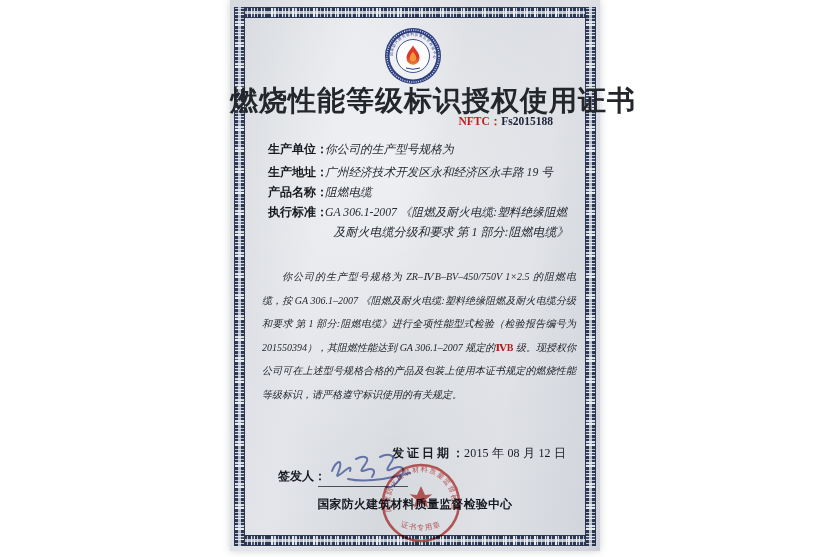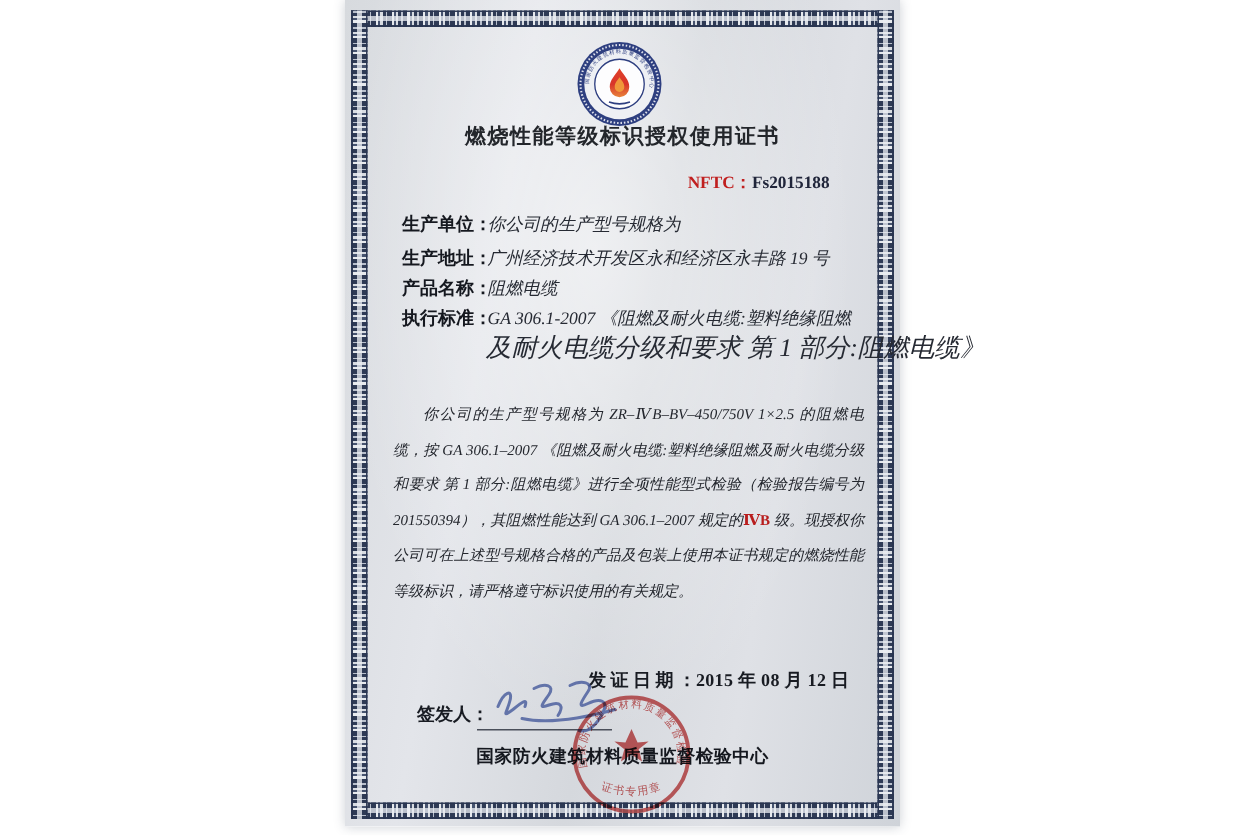--- a/index.html
+++ b/index.html
@@ -38,46 +38,46 @@
   }
   .chain-top{top:7px;}
   .chain-bottom{bottom:5px;}
   .chain-left{left:4px;}
   .chain-right{right:4px;}
 
   
   .logo{position:absolute;left:154px;top:27px;width:58px;height:58px;}
   .title{
     position:absolute;left:0;top:82px;width:100%;margin:0;text-align:center;
-    font-size:14px;font-weight:bold;color:#23262b;letter-spacing:1px;white-space:nowrap;
+    font-size:28px;font-weight:bold;color:#23262b;letter-spacing:1px;white-space:nowrap;
   }
   .certno{
     position:absolute;top:114px;right:47px;font-size:11.5px;font-weight:bold;color:#20253a;
     white-space:nowrap;
   }
   .certno .red{color:#c01f1f;}
   .fields{position:absolute;left:38px;top:139px;width:310px;font-size:12px;color:#1c1f26;}
   .frow{height:20px;line-height:20px;white-space:nowrap;}
   .frow.first{margin-bottom:3px;}
   .flabel{display:inline-block;width:54px;font-weight:bold;color:#15181f;}
   .fvalue{font-style:italic;font-size:11.7px;color:#262a33;}
   .fvalue.plain{font-style:normal;font-size:12.3px;letter-spacing:.2px;}
-  .fcont{padding-left:56px;font-style:italic;font-size:17px;color:#262a33;text-align:center;}
+  .fcont{padding-left:56px;font-style:italic;font-size:12px;color:#262a33;text-align:center;}
   .bodytext{
     position:absolute;left:32px;top:265px;width:314px;margin:0;
     font-size:10px;line-height:23.5px;text-align:justify;text-indent:2em;
     color:#23262d;font-style:italic;
   }
   .bodytext .hl{color:#b81d1d;font-weight:bold;font-style:normal;}
   .row{position:absolute;white-space:nowrap;font-size:12px;color:#181b22;}
   .issue-row{left:162px;top:445px;}
   .valid-row{left:166px;top:468px;}
   .signer-row{left:48px;top:468px;}
   .row .rlabel{font-weight:bold;}
-  .row .rdate{font-weight:bold;letter-spacing:.2px;}
+  .row .rdate{font-weight:normal;letter-spacing:.2px;}
   .sig-underline{position:absolute;left:88px;top:486px;width:90px;border-bottom:1.2px solid #4a4f5a;}
   .signature{position:absolute;left:96px;top:449px;width:90px;height:44px;opacity:.85;}
   .org{
     position:absolute;left:0;top:497px;width:100%;text-align:center;
     font-size:11.8px;font-weight:bold;letter-spacing:.4px;color:#15181f;white-space:nowrap;
   }
   .stamp{position:absolute;left:141px;top:453px;width:100px;height:100px;mix-blend-mode:multiply;opacity:.85;}
 </style>
 </head>
 <body>

